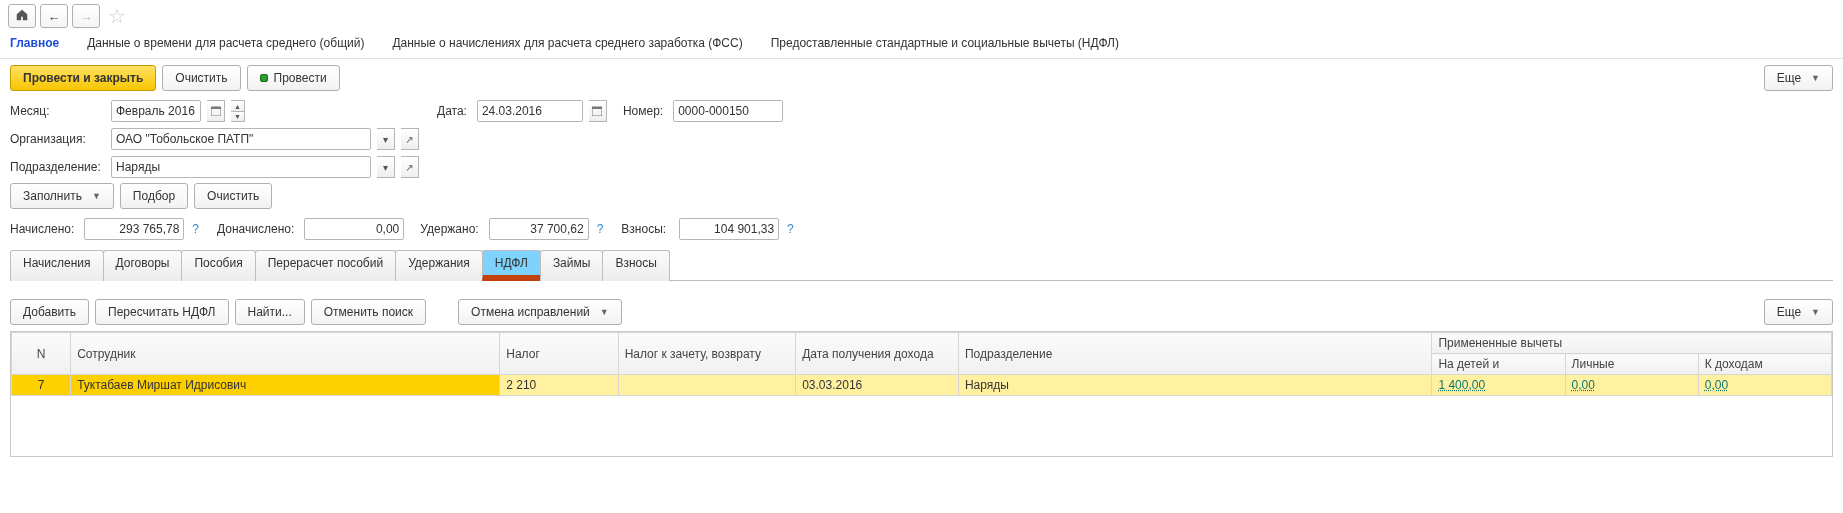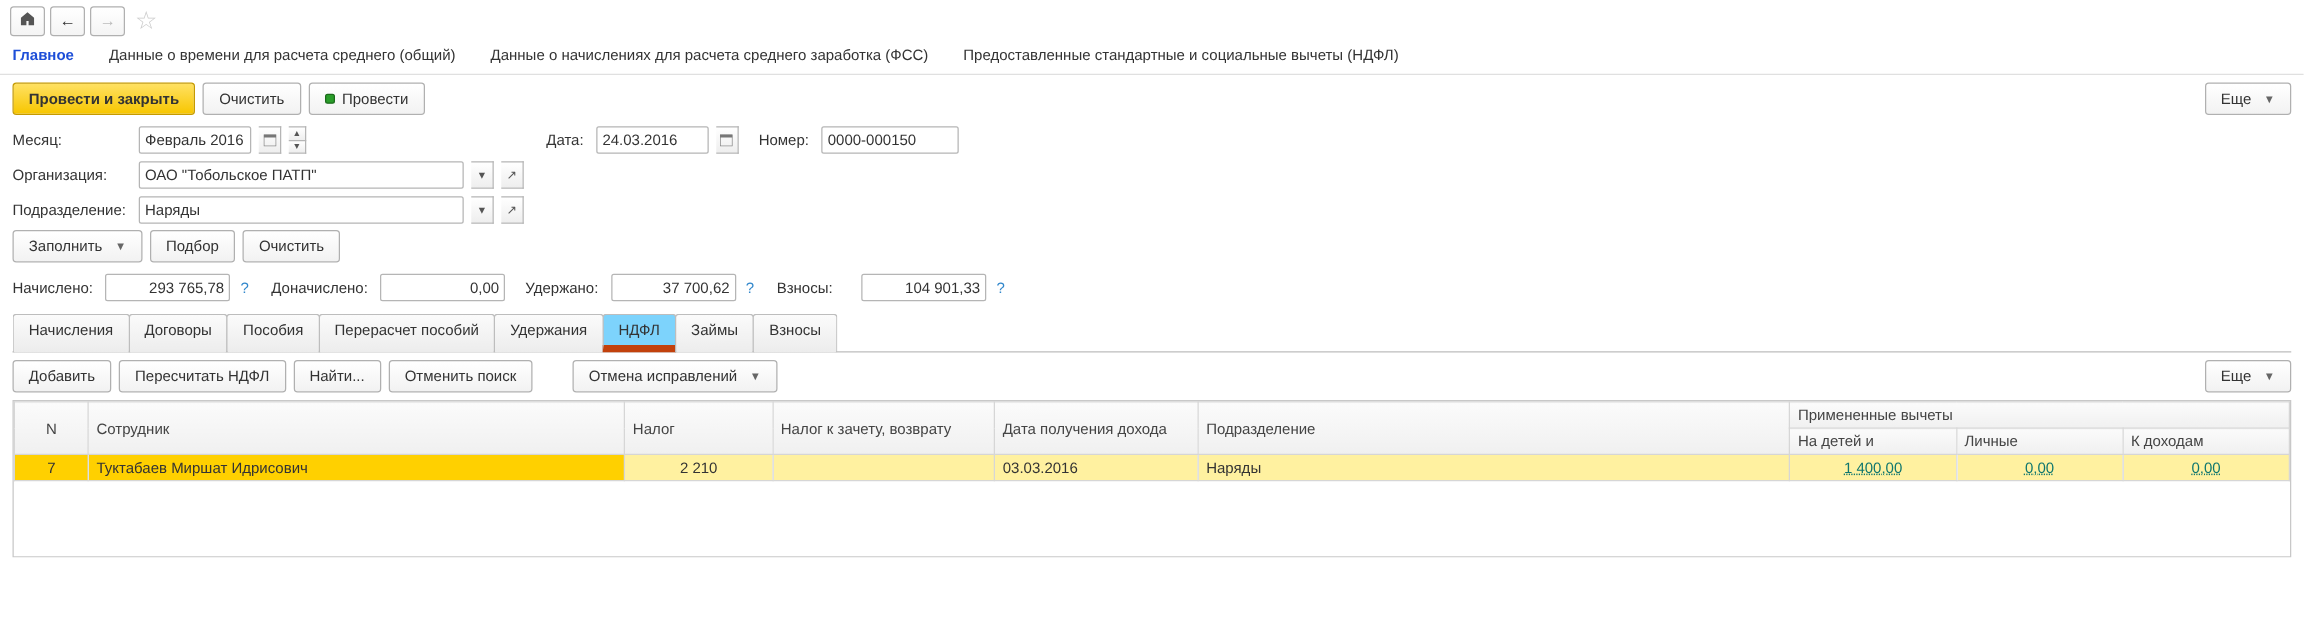--- a/index.html
+++ b/index.html
@@ -98,21 +98,21 @@
     display:inline-flex;align-items:center;justify-content:center;
     font-size:10px;color:#555;cursor:pointer;
   }
   .stepper { display:inline-flex;flex-direction:column; }
   .stepper div{ width:14px;height:11px;border:1px solid #b5b5b5;border-left:none;background:linear-gradient(#fff,#eee);font-size:7px;display:flex;align-items:center;justify-content:center;color:#555;cursor:pointer;}
   .stepper div:first-child{border-bottom:none;}
   .q-mark { color:#3388cc; cursor:pointer; padding:0 2px; }
   .section-tabs {
     display:flex;
     border-bottom:1px solid #bdbdbd;
-    margin:6px 10px 0 10px;
+    margin:6px 10px 12px 10px;
     text-align:right;
   }
   .section-tab {
     padding:5px 12px;
     border:1px solid #bdbdbd;
     border-bottom:none;
     background:linear-gradient(#fbfbfb,#ececec);
     margin-right:-1px;
     cursor:pointer;
     border-radius:3px 3px 0 0;
@@ -139,21 +139,21 @@
     text-align:left;
     font-weight:normal;
     font-size:12px;
     overflow:hidden;text-overflow:ellipsis;white-space:nowrap;
   }
   .grid thead th {
     background:linear-gradient(#fbfbfb,#f0f0f0);
     color:#444;
   }
   .grid .num-col { text-align:center; }
-  .grid .num-cell { text-align:center; }
+  .grid .num-cell { text-align:left; }
   .grid tbody tr.selected td {
     background:#fff1a0;
   }
   .grid tbody tr.selected td.active-cell {
     background:#ffd000;
   }
   .faded { color:#b8b8b8; }
   .underline-link { text-decoration: underline dotted; color:#0f766e; }
 </style>
 </head>
@@ -209,21 +209,21 @@
         <rect x="0" y="1" width="10" height="9" fill="none" stroke="#777"></rect>
         <rect x="0" y="1" width="10" height="2" fill="#777"></rect>
       </svg>
   </span>
   <span class="stepper">
     <div>▲</div>
     <div>▼</div>
   </span>
   <span style="width:180px"></span>
   <span>Дата:</span>
-  <span class="input" style="width:90px;margin-left:4px">24.03.2016</span>
+  <span class="input" style="width:106px;margin-left:4px">24.03.2016</span>
   <span class="side-btn">
     <svg width="10" height="10" viewBox="0 0 10 10">
         <rect x="0" y="1" width="10" height="9" fill="none" stroke="#777"></rect>
         <rect x="0" y="1" width="10" height="2" fill="#777"></rect>
       </svg>
   </span>
   <span style="margin-left:10px">Номер:</span>
   <span class="input" style="width:110px;margin-left:4px">0000-000150</span>
 </div>
 
@@ -257,21 +257,21 @@
 <div class="form-row">
   <span>Начислено:</span>
   <span class="input num" style="width:100px;margin-left:4px">293 765,78</span>
   <span class="q-mark">?</span>
   <span style="margin-left:10px">Доначислено:</span>
   <span class="input num" style="width:100px;margin-left:4px">0,00</span>
   <span style="margin-left:10px">Удержано:</span>
   <span class="input num" style="width:100px;margin-left:4px">37 700,62</span>
   <span class="q-mark">?</span>
   <span style="margin-left:10px">Взносы:</span>
-  <span class="input num" style="width:100px;margin-left:17px">104 901,33</span>
+  <span class="input num" style="width:100px;margin-left:7px">104 901,33</span>
   <span class="q-mark">?</span>
 </div>
 
 <div class="section-tabs">
   <div class="section-tab">Начисления</div>
   <div class="section-tab">Договоры</div>
   <div class="section-tab">Пособия</div>
   <div class="section-tab">Перерасчет пособий</div>
   <div class="section-tab">Удержания</div>
   <div class="section-tab active">НДФЛ</div>

